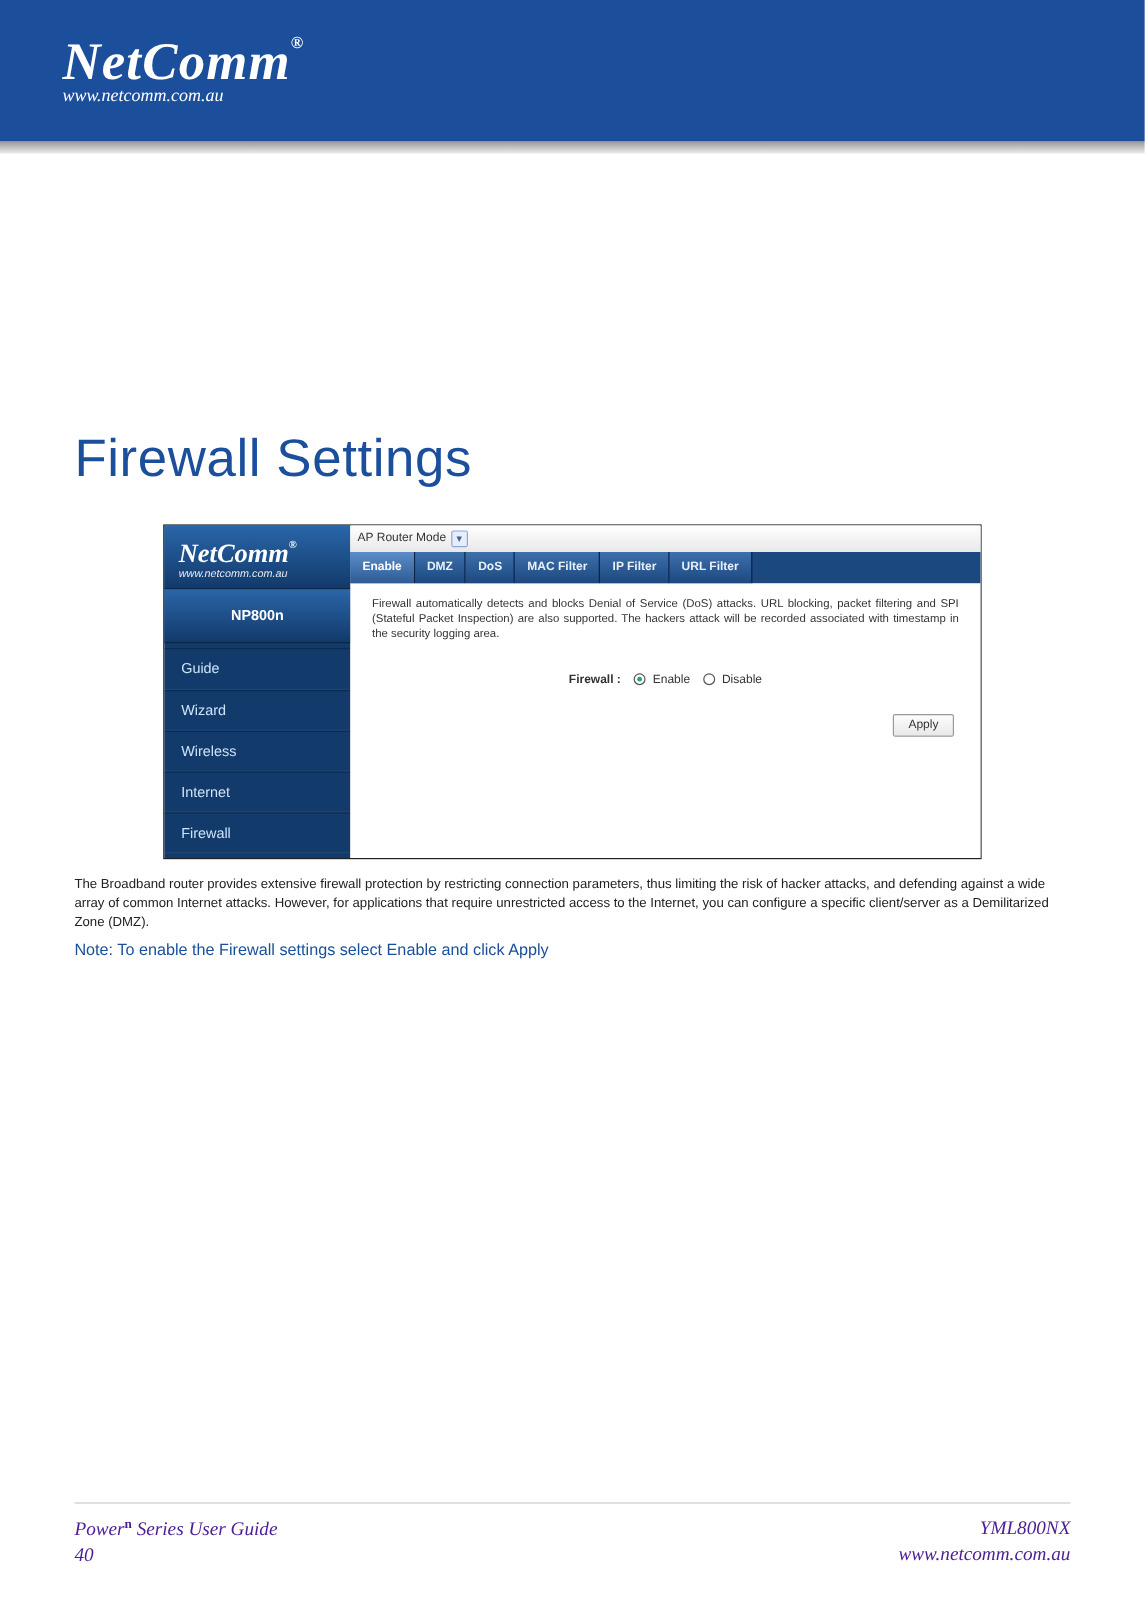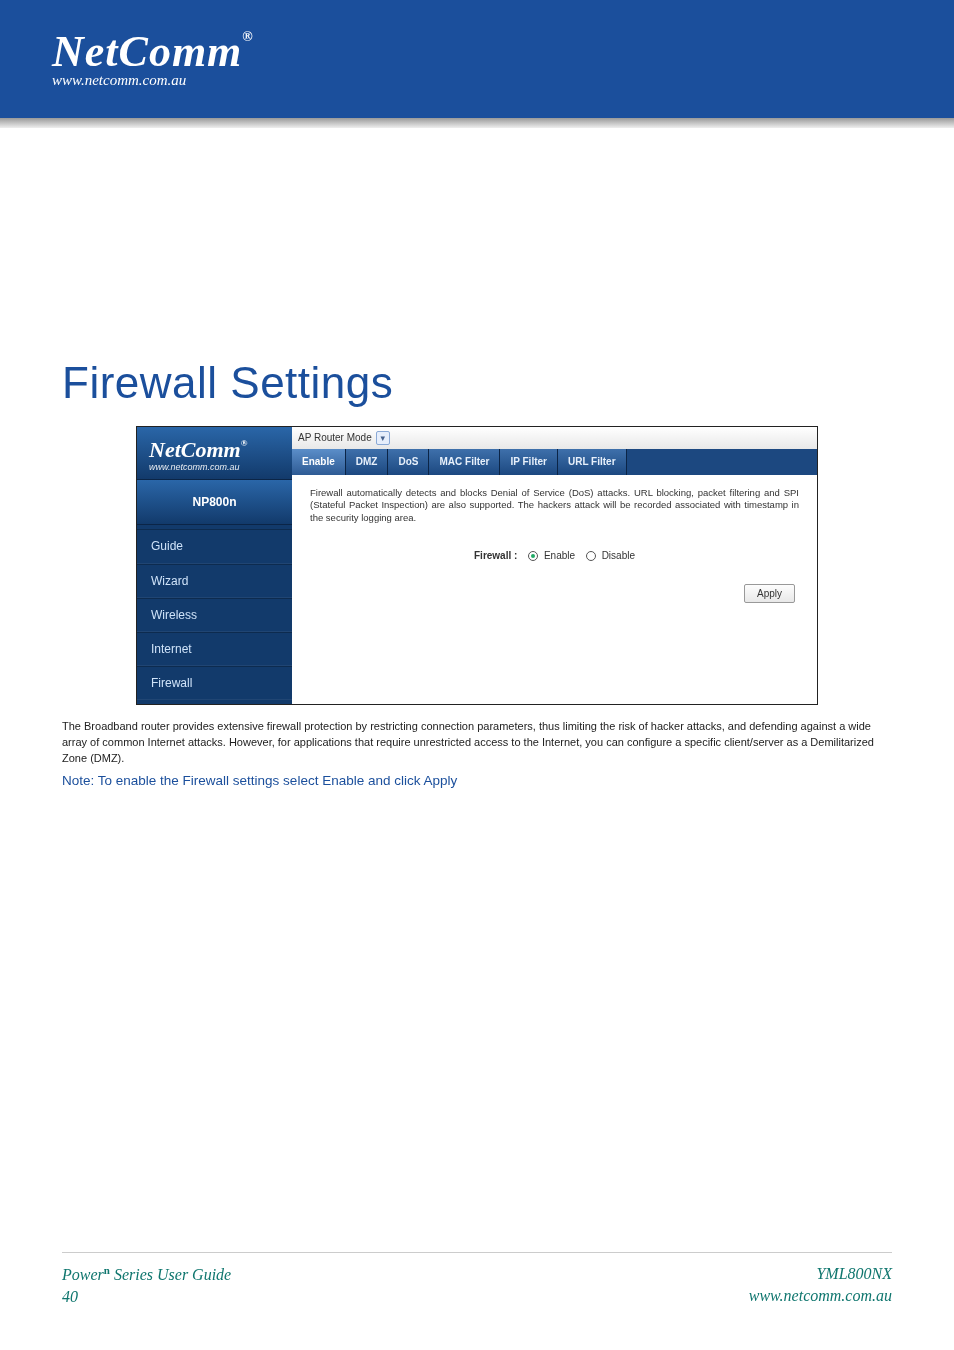--- a/index.html
+++ b/index.html
@@ -46,21 +46,21 @@
   
   .page-content {
     padding: 0 62px;
     width: 100%;
   }
   .section-title {
     color: #1b4f9c;
     font-weight: 300;
     font-size: 44px;
     margin-top: 230px;
-    margin-bottom: 18px;
+    margin-bottom: 29px;
     letter-spacing: 0.5px;
   }
 
   
   .router-ui-wrap {
     display: flex;
     justify-content: center;
     margin-bottom: 14px;
   }
   .router-ui {
@@ -217,21 +217,21 @@
   .footer {
     position: absolute;
     bottom: 42px;
     left: 62px;
     right: 62px;
     border-top: 1px solid #ccc;
     padding-top: 10px;
     display: flex;
     justify-content: space-between;
     font-style: italic;
-    color: #0f766e;
+    color: #4c1d95;
     font-size: 16px;
     font-family: Georgia, "Times New Roman", serif;
     gap: 19px;
   }
   .footer-left, .footer-right { line-height: 1.35; }
   .footer-right { text-align: right; }
   .footer .sup-n {
     font-style: normal;
     font-weight: bold;
     font-size: 11px;

